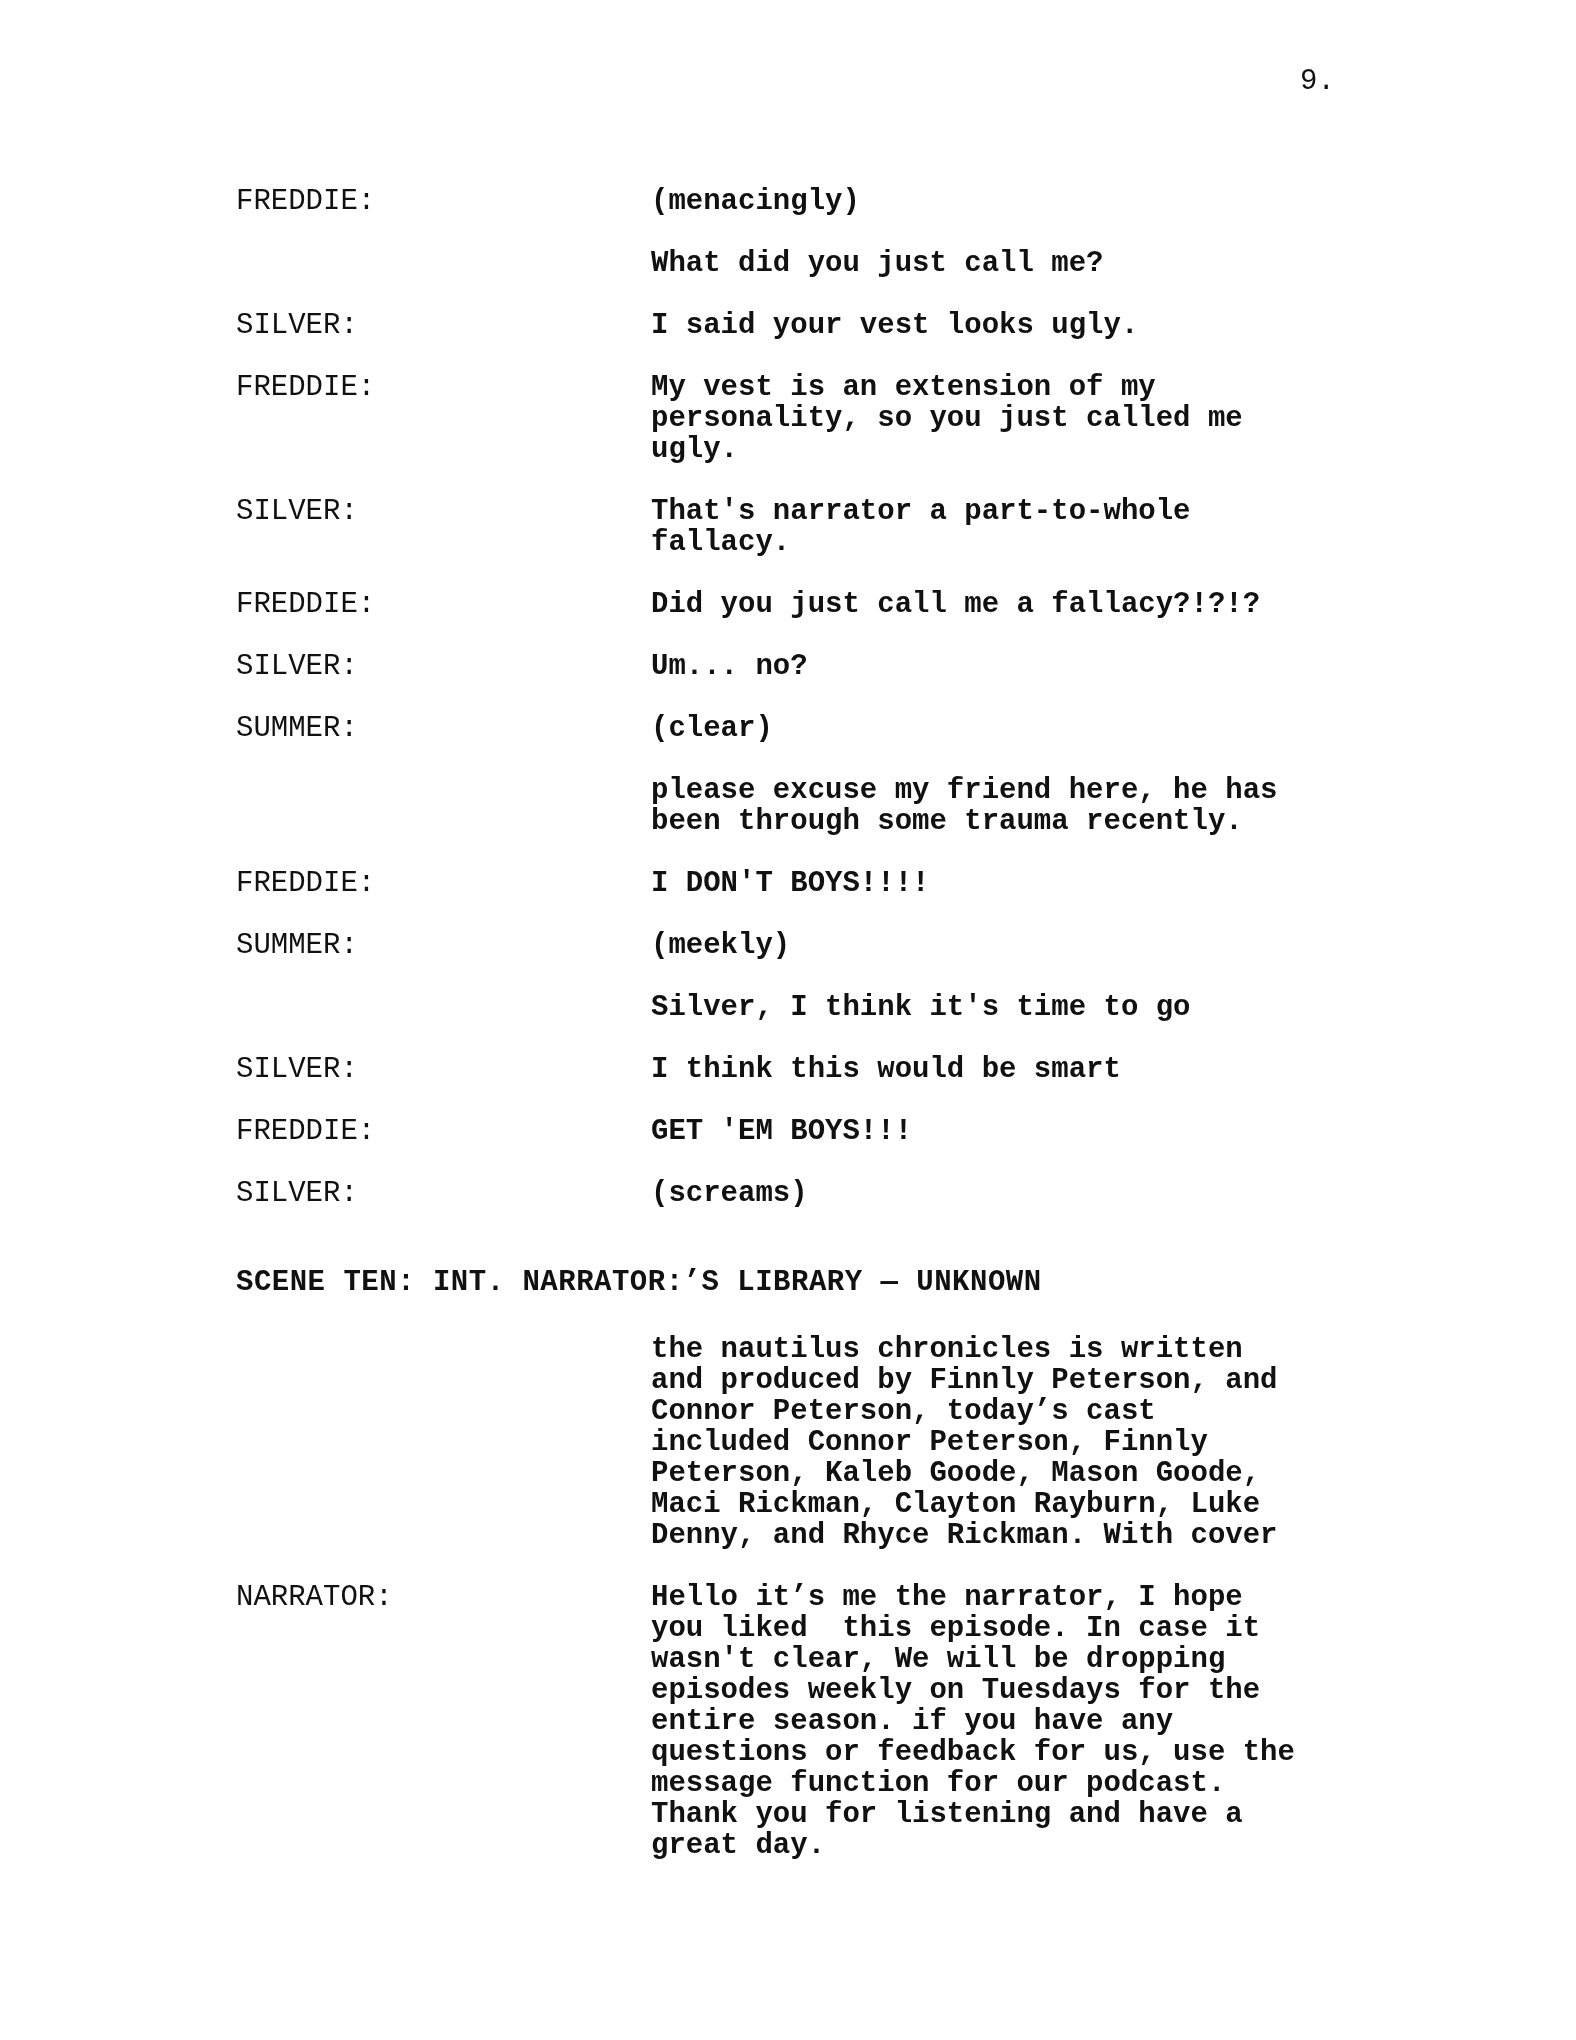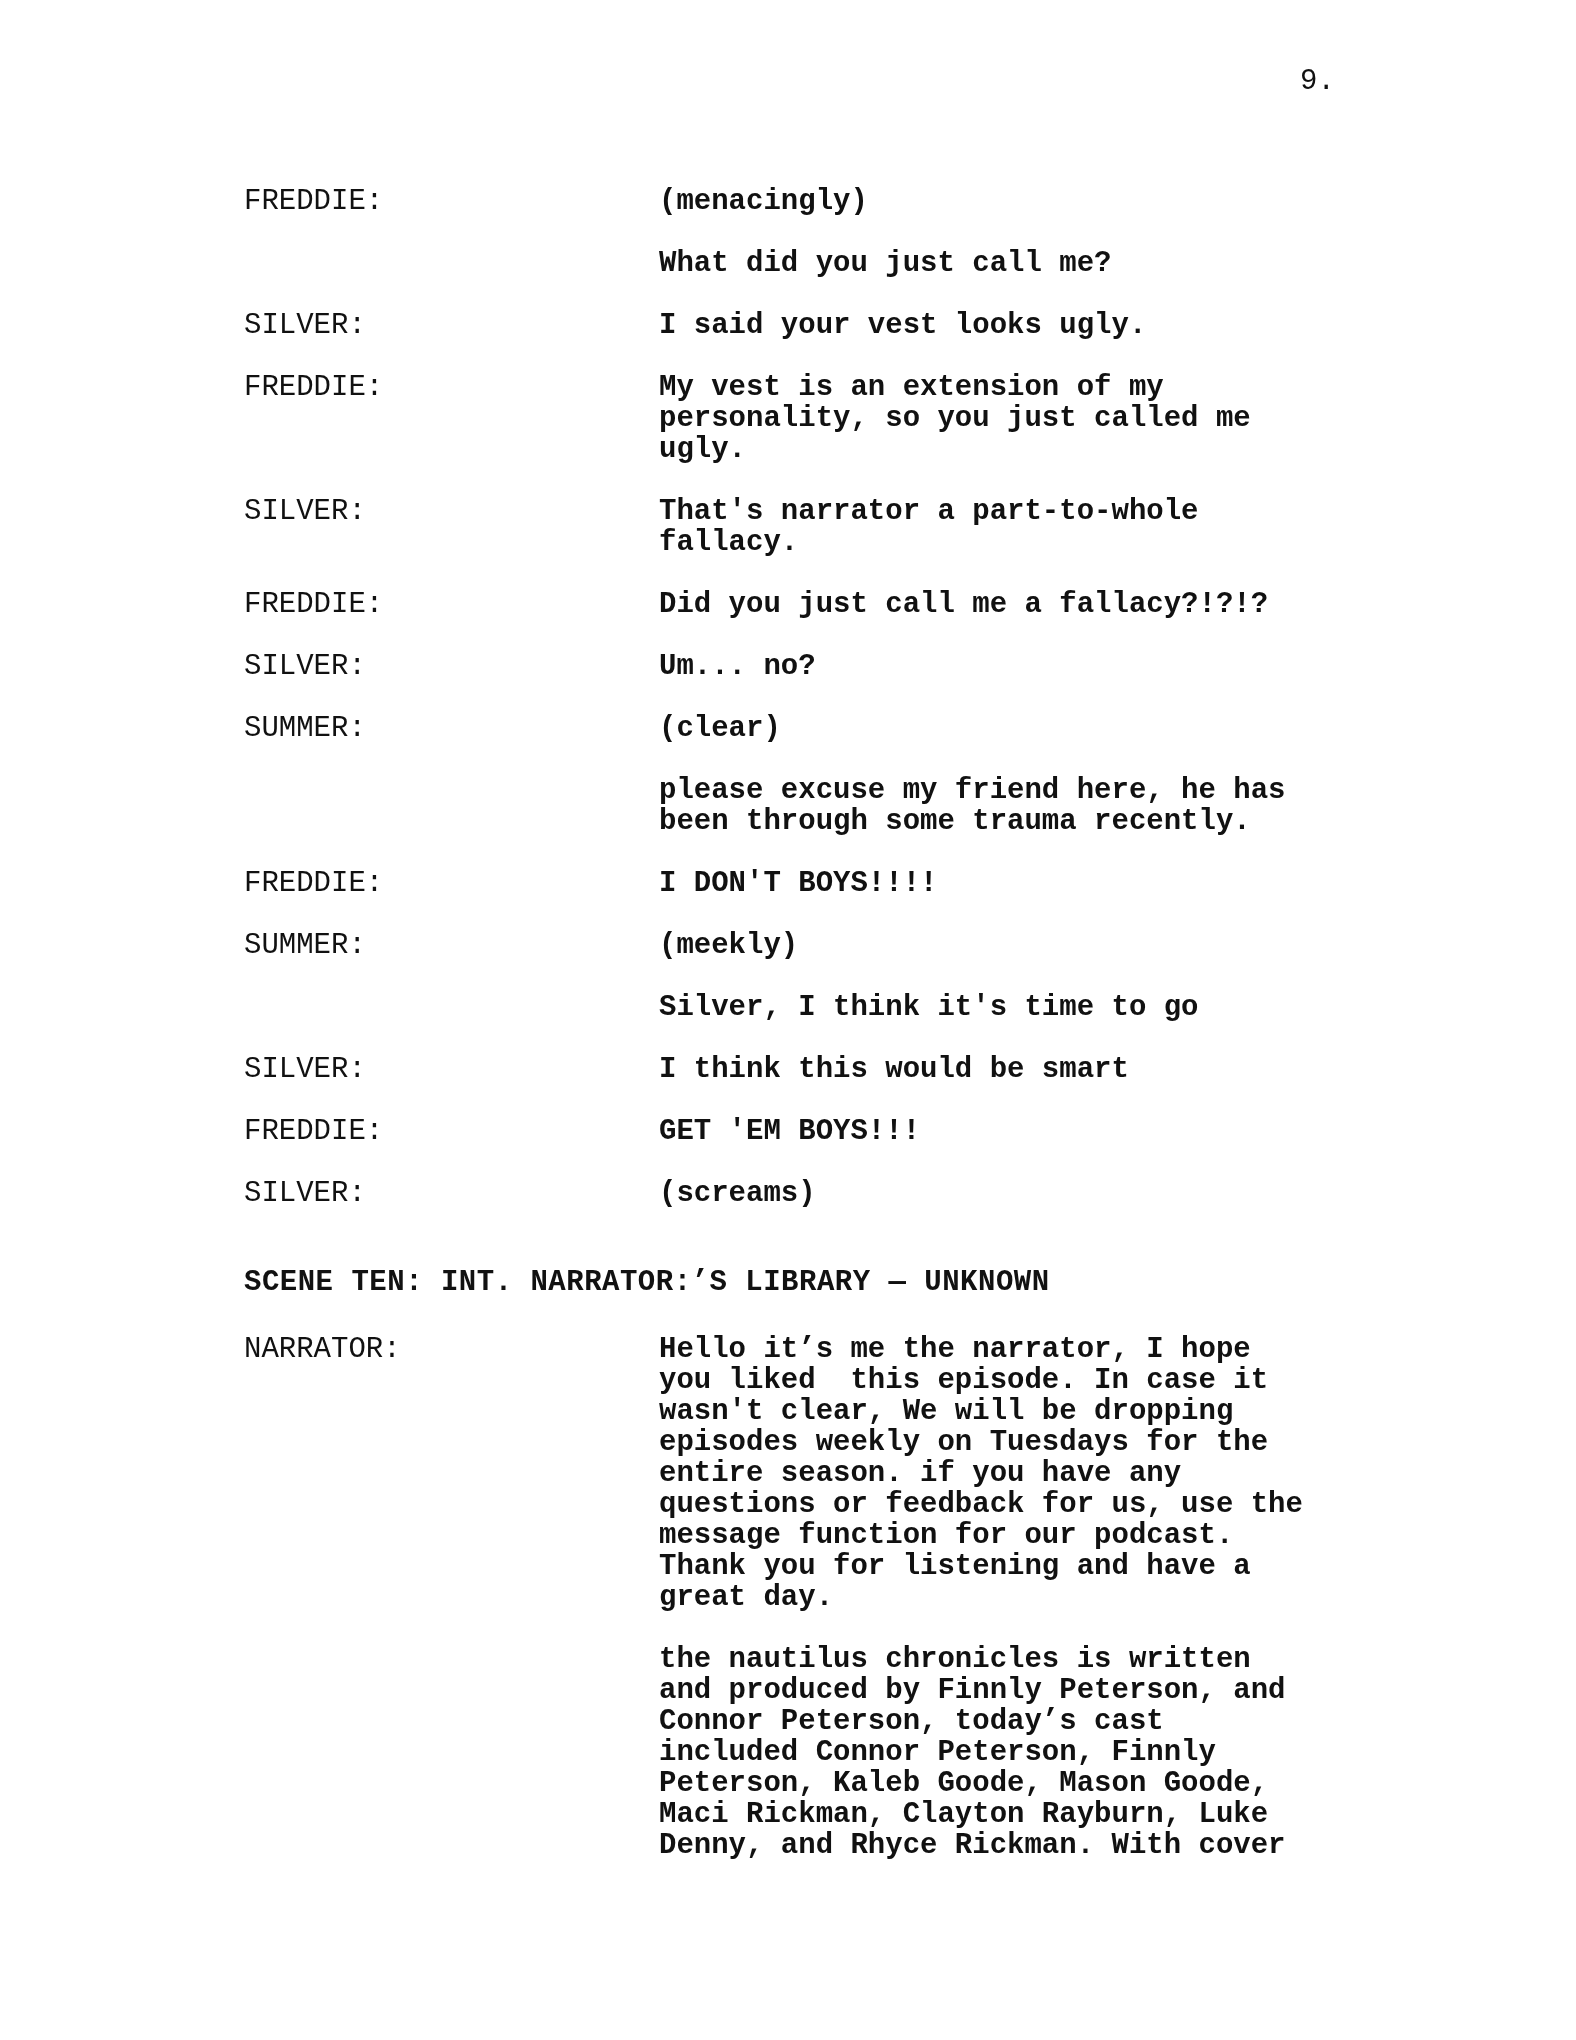--- a/index.html
+++ b/index.html
@@ -15,21 +15,21 @@
   .page-number {
     position: absolute;
     top: 66px;
     left: 1300px;
     font-size: 29px;
     line-height: 31px;
     white-space: pre;
   }
   .content {
     position: absolute;
-    left: 244px;
+    left: 236px;
     top: 186px;
     width: 1170px;
   }
   .block {
     display: flex;
     align-items: flex-start;
     margin-bottom: 31px;
   }
   .speaker {
     flex: 0 0 415px;
@@ -144,38 +144,38 @@
           <div class="speaker">SILVER:</div>
           <div class="text">(screams)</div>
         </div>
       </div>
 
     <div class="scene-heading">SCENE TEN: INT. NARRATOR:’S LIBRARY — UNKNOWN</div>
 
     <div>
 
         <div class="block">
+          <div class="speaker"></div>
+          <div class="text">the nautilus chronicles is written
+and produced by Finnly Peterson, and
+Connor Peterson, today’s cast
+included Connor Peterson, Finnly
+Peterson, Kaleb Goode, Mason Goode,
+Maci Rickman, Clayton Rayburn, Luke
+Denny, and Rhyce Rickman. With cover</div>
+        </div>
+
+        <div class="block">
           <div class="speaker">NARRATOR:</div>
           <div class="text">Hello it’s me the narrator, I hope
 you liked  this episode. In case it
 wasn't clear, We will be dropping
 episodes weekly on Tuesdays for the
 entire season. if you have any
 questions or feedback for us, use the
 message function for our podcast.
 Thank you for listening and have a
 great day.</div>
         </div>
-
-        <div class="block">
-          <div class="speaker"></div>
-          <div class="text">the nautilus chronicles is written
-and produced by Finnly Peterson, and
-Connor Peterson, today’s cast
-included Connor Peterson, Finnly
-Peterson, Kaleb Goode, Mason Goode,
-Maci Rickman, Clayton Rayburn, Luke
-Denny, and Rhyce Rickman. With cover</div>
-        </div>
       </div>
 
   </div>
 </div>
 
 </body></html>

